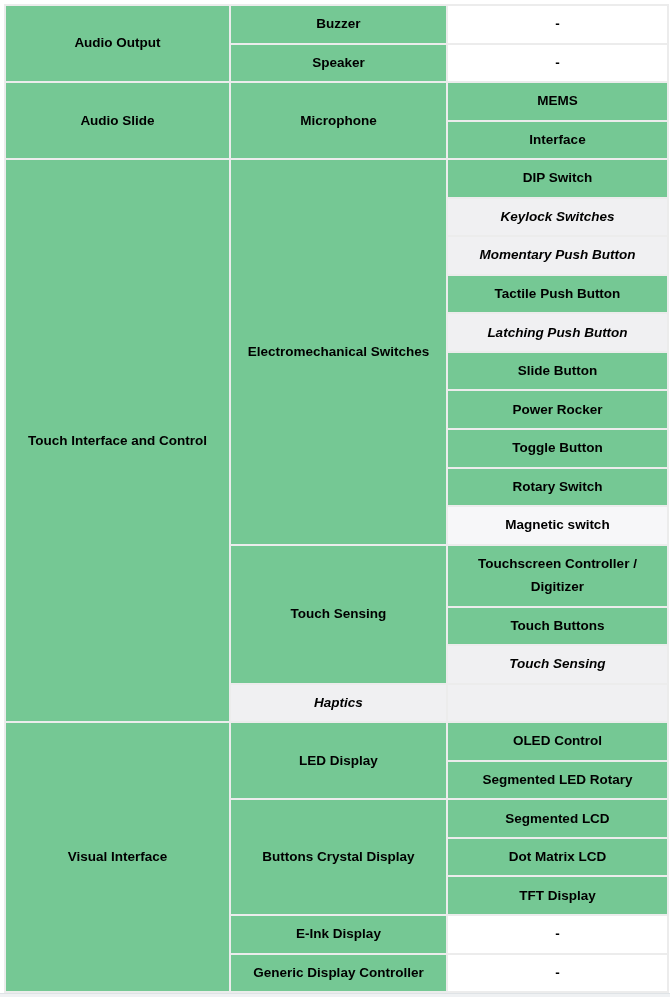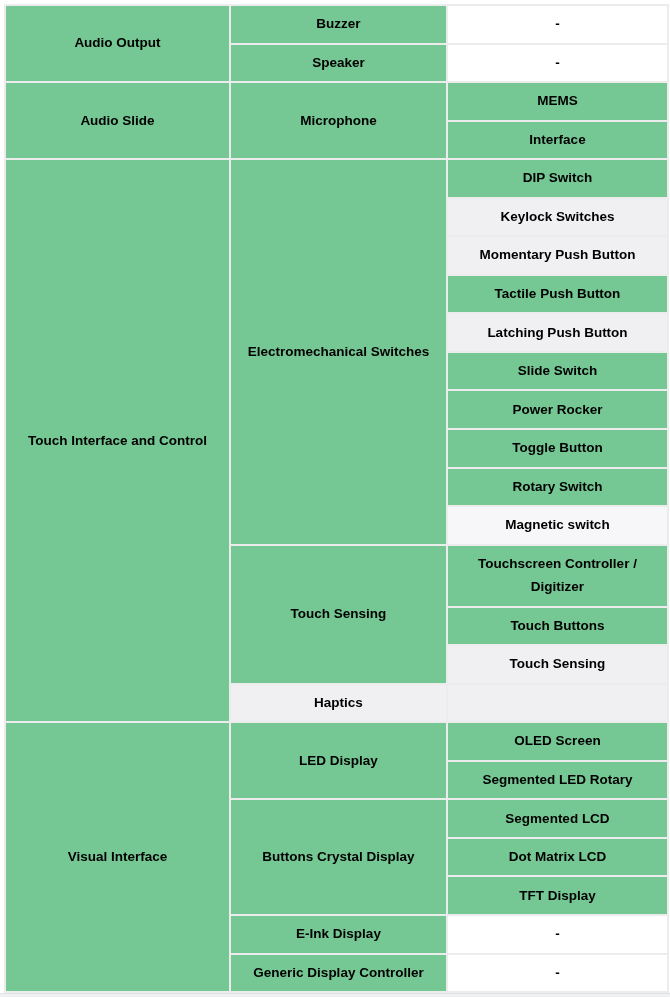--- a/index.html
+++ b/index.html
@@ -33,21 +33,21 @@
     line-height: 1.65;
     color: #000000;
     padding: 2px 9px;
     box-sizing: border-box;
     overflow: hidden;
     word-wrap: break-word;
   }
   table.category-table tr { height: 38.55px; }
   table.category-table tr.tall { height: 62px; }
   td.bg-green { background: #75c894; }
-  td.bg-gray { background: #f0f0f2; }
+  td.bg-gray { background: #f0f0f2; font-style: italic; }
   td.bg-graylight { background: #f7f7f9; }
   td.bg-white { background: #ffffff; }
   td.v-top {
     vertical-align: top;
     padding-top: 9px;
   }
   .bottom-strip {
     width: 670px;
     height: 5px;
     background: #eff1f3;
@@ -94,21 +94,21 @@
         <tr>
           <td class="bg-gray">Momentary Push Button</td>
         </tr>
         <tr>
           <td class="bg-green">Tactile Push Button</td>
         </tr>
         <tr>
           <td class="bg-gray">Latching Push Button</td>
         </tr>
         <tr>
-          <td class="bg-green">Slide Switch</td>
+          <td class="bg-green">Slide Button</td>
         </tr>
         <tr>
           <td class="bg-green">Power Rocker</td>
         </tr>
         <tr>
           <td class="bg-green">Toggle Button</td>
         </tr>
         <tr>
           <td class="bg-green">Rotary Switch</td>
         </tr>
@@ -125,21 +125,21 @@
         <tr>
           <td class="bg-gray">Touch Sensing</td>
         </tr>
         <tr>
           <td class="bg-gray">Haptics</td>
           <td class="bg-gray"></td>
         </tr>
         <tr>
           <td class="bg-green v-top" rowspan="7">Visual Interface</td>
           <td class="bg-green v-top" rowspan="2">LED Display</td>
-          <td class="bg-green">OLED Screen</td>
+          <td class="bg-green">OLED Control</td>
         </tr>
         <tr>
           <td class="bg-green">Segmented LED Rotary</td>
         </tr>
         <tr>
           <td class="bg-green v-top" rowspan="3">Buttons Crystal Display</td>
           <td class="bg-green">Segmented LCD</td>
         </tr>
         <tr>
           <td class="bg-green">Dot Matrix LCD</td>

